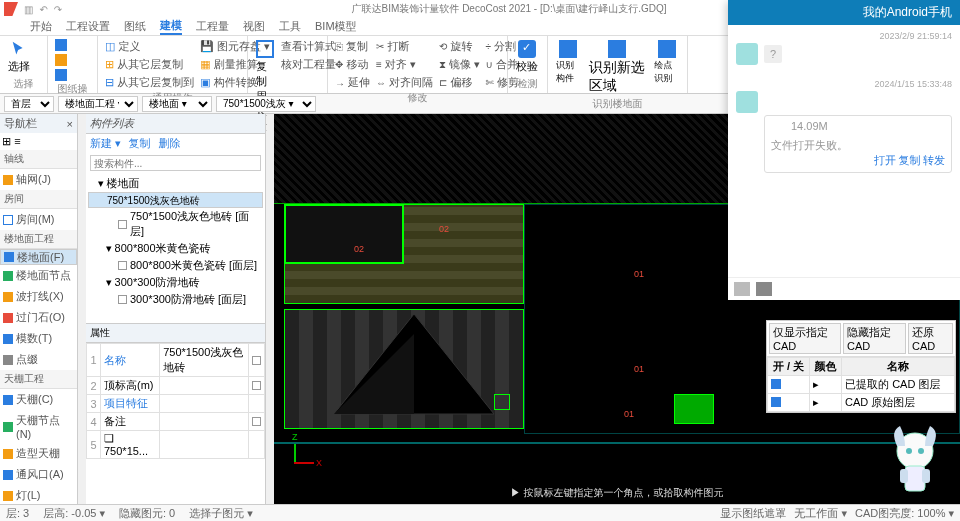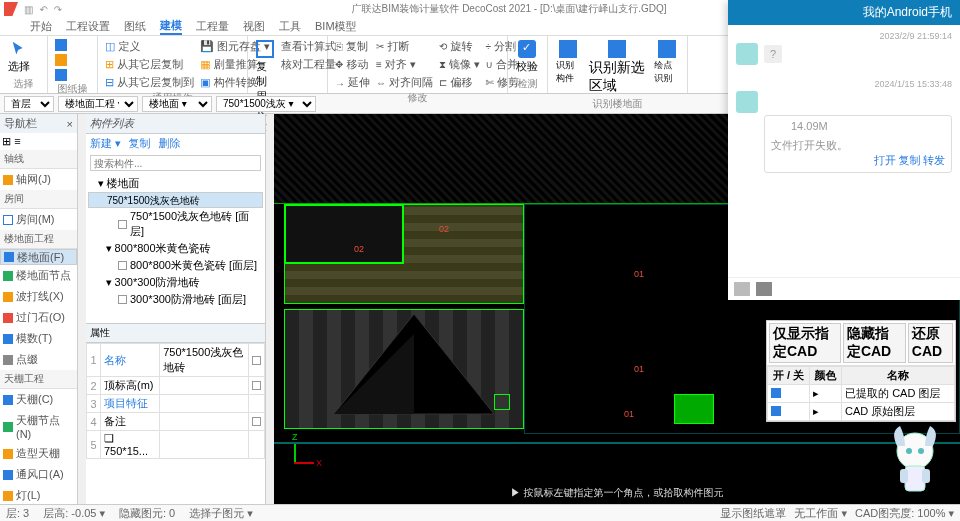--- a/index.html
+++ b/index.html
@@ -64,21 +64,21 @@
 .msg-avatar { width:22px; height:22px; background:#9fe0df; border-radius:3px; }
 .msg-q { width:18px; height:18px; background:#eee; border-radius:2px; text-align:center; line-height:18px; color:#999; }
 .file-card { border:1px solid #ddd; border-radius:3px; padding:4px 6px; margin-left:28px; font-size:10px; }
 .file-ic { display:inline-block; width:16px; height:16px; background:#3b7dd8; vertical-align:middle; margin-right:4px; position:relative; }
 .file-ic::after { content:""; position:absolute; right:-3px; bottom:-3px; width:8px; height:8px; background:#e74c3c; border-radius:50%; }
 .file-actions { text-align:right; color:#2b7de0; font-size:9px; }
 .phone-bottom { position:absolute; bottom:0; left:0; right:0; padding:4px 6px; border-top:1px solid #eee; display:flex; gap:6px; }
 .pb-ic { width:16px; height:14px; background:#bbb; }
 .cad-panel { position:absolute; right:4px; top:320px; width:190px; background:#fff; border:1px solid #ccc; font-size:10px; z-index:5; }
 .cad-tools { display:flex; gap:2px; padding:2px; border-bottom:1px solid #ddd; }
-.cad-tab { padding:1px 3px; border:1px solid #ccc; background:#f5f5f5; font-size:14px; cursor:pointer;font-weight:bold; }
+.cad-tab { padding:1px 3px; border:1px solid #ccc; background:#f5f5f5; font-size:11px; cursor:pointer; }
 .cad-tbl { width:100%; border-collapse:collapse; font-size:9px; }
 .cad-tbl th,.cad-tbl td { border:1px solid #e0e0e0; padding:1px 3px; }
 .cad-tbl th { background:#f0f0f0; }
 .chk2 { width:10px; height:10px; background:#2b7de0; display:inline-block; }
 .mascot { position:absolute; right:10px; bottom:20px; width:70px; height:80px; z-index:6; }
 .mascot svg { width:100%; height:100%; }
 .sb-right { margin-left:auto; display:flex; gap:8px; align-items:center; }
 </style>
 </head>
 <body>

